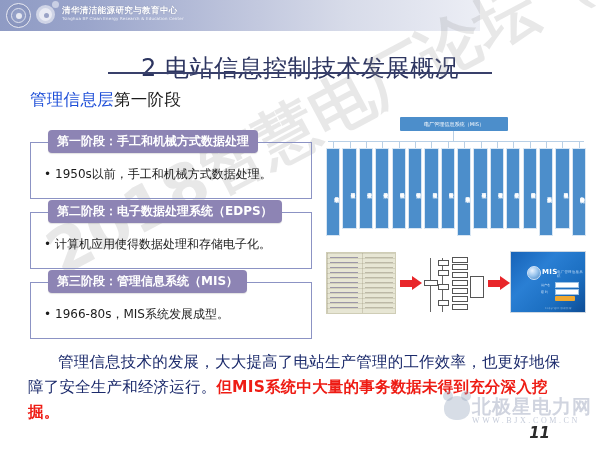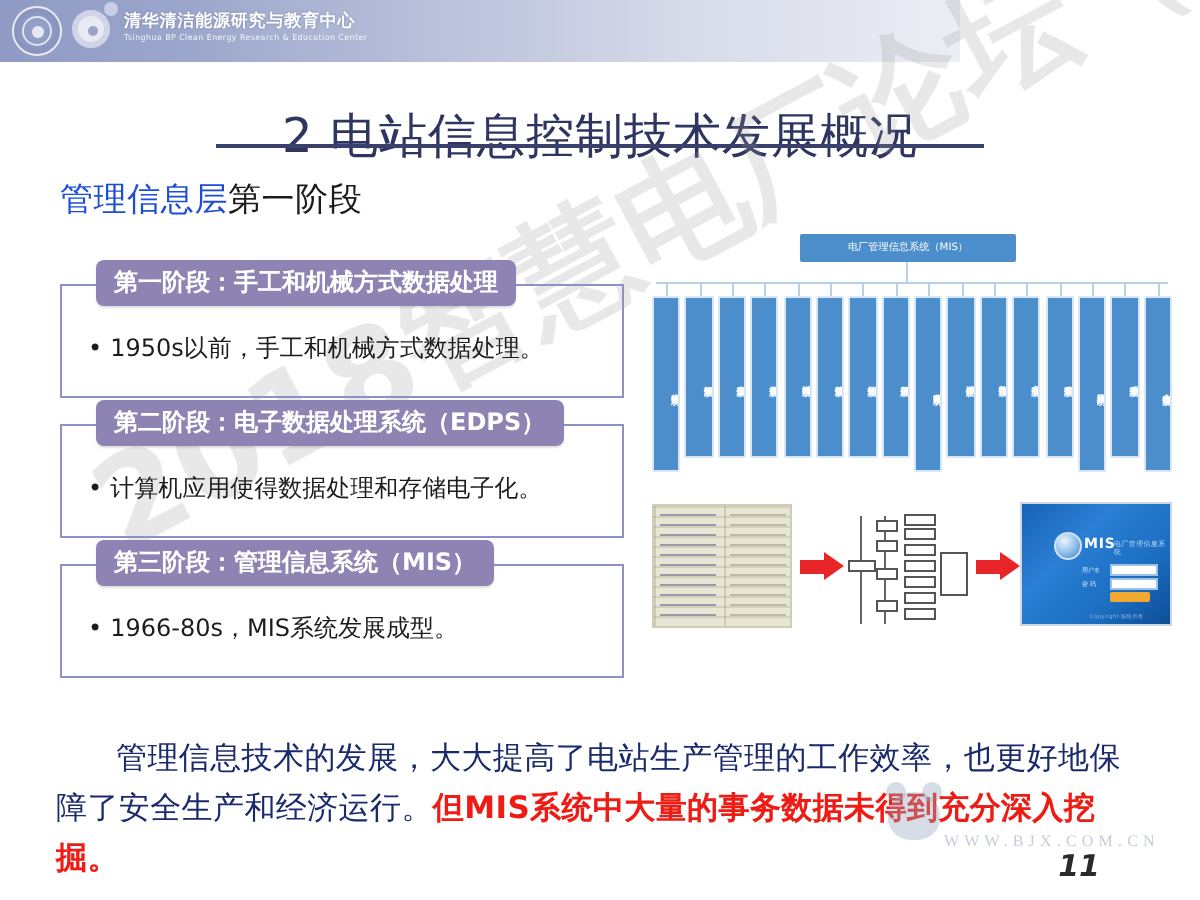--- a/index.html
+++ b/index.html
@@ -167,21 +167,21 @@
   .arrow .headT{
     position:absolute;left:12px;top:0;width:0;height:0;
     border-top:7px solid transparent;border-bottom:7px solid transparent;border-left:10px solid #e8262a;
   }
   .arrow1{left:78px;}
   .arrow2{left:166px;}
 
   
   .para{
     position:absolute;left:28px;top:350px;width:548px;
-    font-size:15.5px;line-height:25px;color:#1b2a6b;text-indent:30px;letter-spacing:.2px;margin-top:17px;
+    font-size:15.5px;line-height:25px;color:#1b2a6b;text-indent:30px;letter-spacing:.2px;
   }
   .para .hl{color:#ee1c14;font-weight:bold;text-indent:0;}
 
   
   .pageno{
     position:absolute;right:50px;bottom:8px;
     font-size:15px;font-style:italic;font-weight:bold;color:#2b2b2b;
   }
 
   
@@ -380,18 +380,19 @@
       <div class="foot">Copyright  版权所有</div>
     </div>
   </div>
 
   <div class="para">
     <span>管理信息技术的发展，大大提高了电站生产管理的工作效率，也更好地保障了安全生产和经济运行。</span><span class="hl">但MIS系统中大量的事务数据未得到充分深入挖掘。</span>
   </div>
 
   <div class="wm-logo">
     <div class="bear"></div>
+    <div class="cn">北极星电力网</div>
     <div class="en">WWW.BJX.COM.CN</div>
   </div>
 
   <div class="pageno">11</div>
 
 </div>
 
 </body></html>

